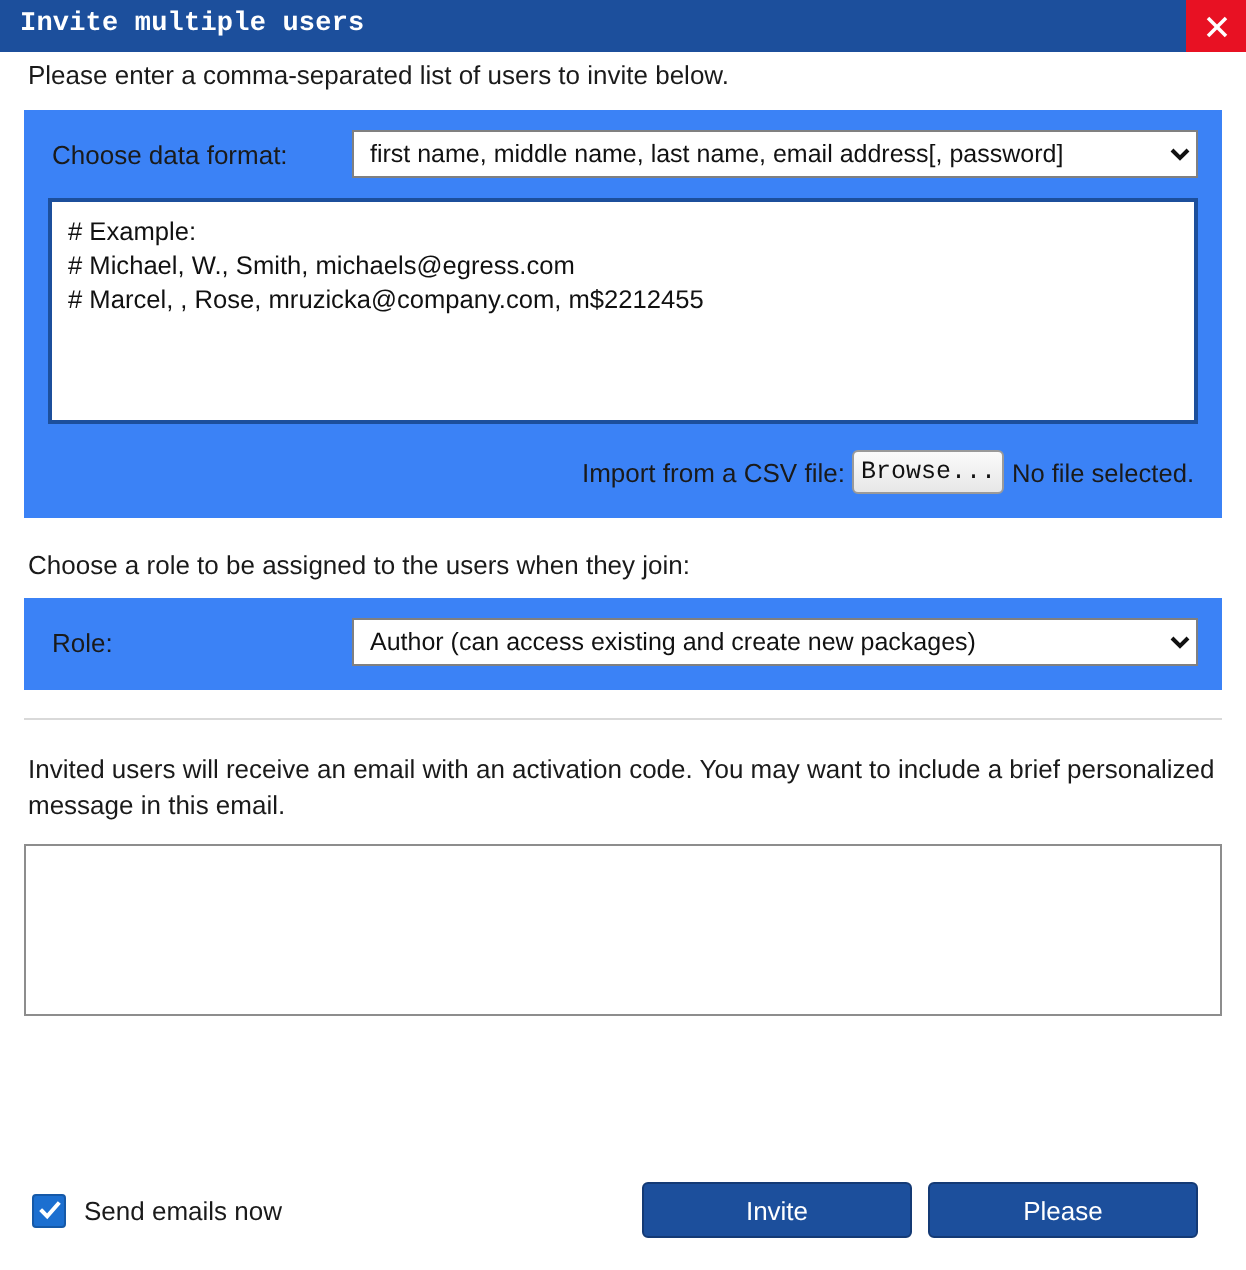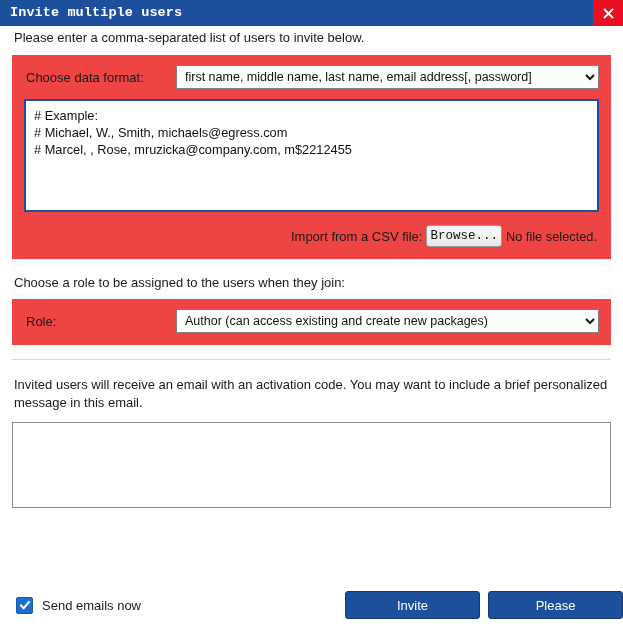--- a/index.html
+++ b/index.html
@@ -66,21 +66,21 @@
     position: relative;
   }
 
   .intro-text {
     margin: 4px 2px 10px 2px;
     font-size: 13px;
     color: #1a1a1a;
   }
 
   .panel {
-    background: #ef4444;
+    background: #3b82f6;
     padding: 10px 12px 12px 12px;
   }
 
   .row {
     display: flex;
     align-items: center;
     margin-bottom: 8px;
   }
   .row:last-child { margin-bottom: 0; }
 
@@ -175,21 +175,21 @@
     padding: 6px 8px;
     outline: none;
   }
 
   
   .footer {
     flex: 0 0 auto;
     display: flex;
     align-items: center;
     justify-content: space-between;
-    padding: 0 0 16px 16px;
+    padding: 0 24px 16px 16px;
     margin-top: auto;
     gap: 40px;
   }
   .send-now {
     display: flex;
     align-items: center;
     gap: 9px;
     cursor: pointer;
   }
   .checkbox {

